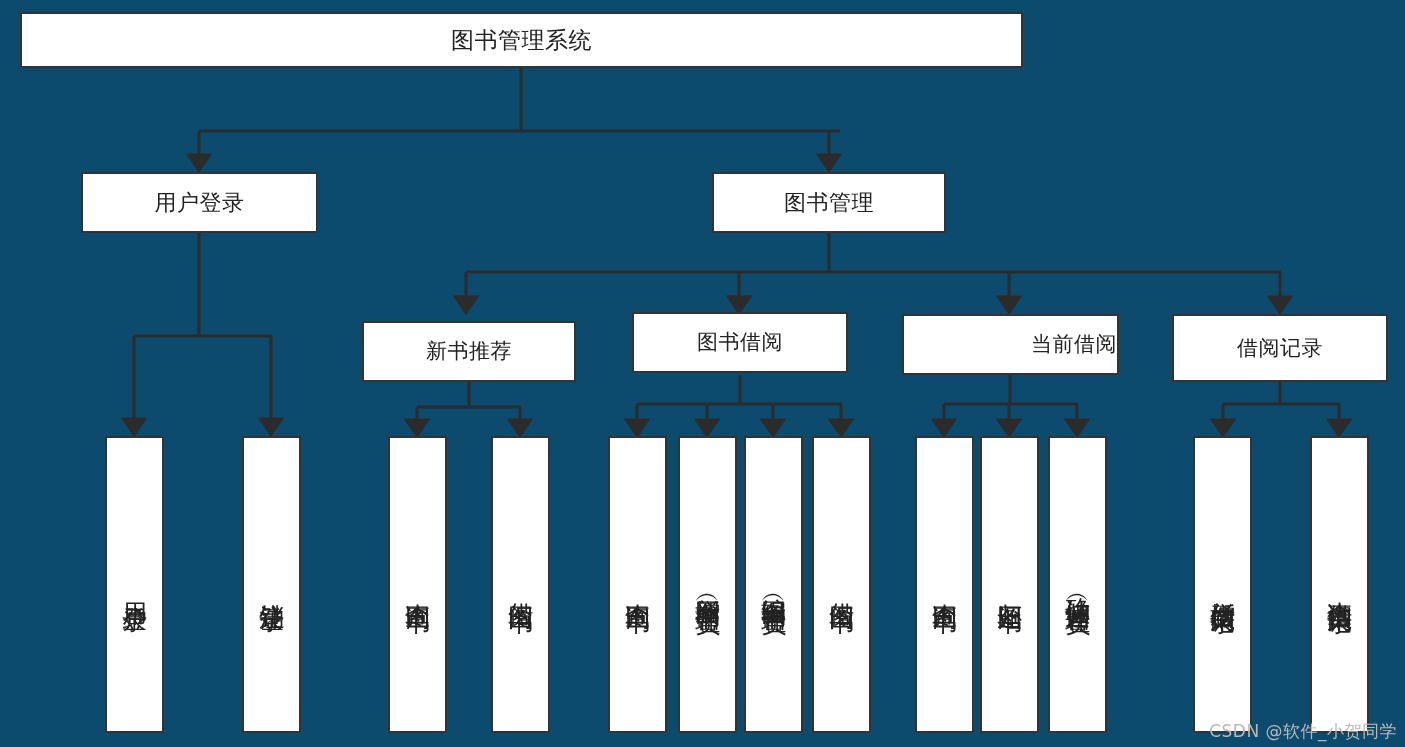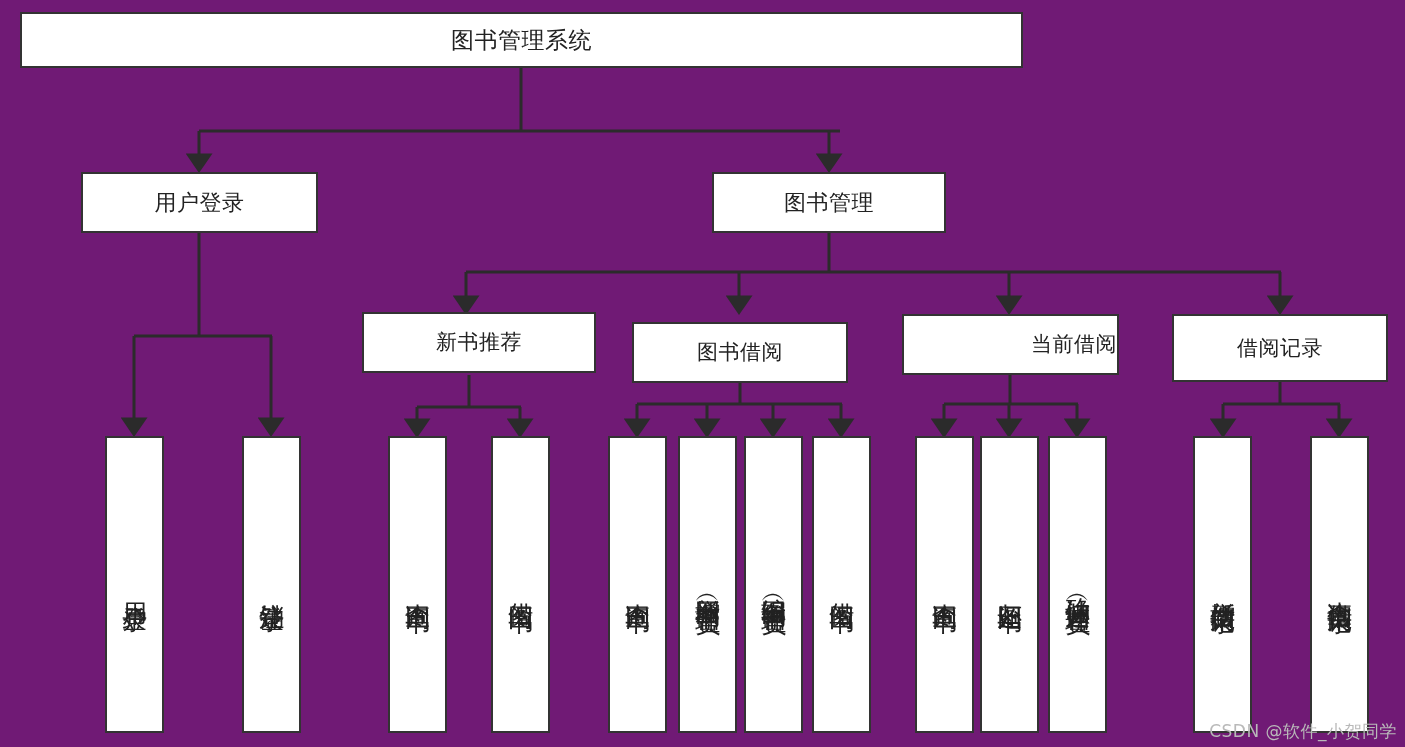--- a/index.html
+++ b/index.html
@@ -4,21 +4,21 @@
 <style>
   html,body{margin:0;padding:0;background:#ffffff;}
   body{
     font-family:"DejaVu Sans","Liberation Sans",sans-serif;
     color:#1a1a1a;
   }
   #canvas{
     position:relative;
     width:1405px;
     height:747px;
-    background:#701a75;
+    background:#0c4a6e;
     overflow:hidden;
   }
   svg#wires{
     position:absolute;
     left:0;top:0;
     width:1405px;height:747px;
     pointer-events:none;
   }
   .node{
     position:absolute;
@@ -128,25 +128,25 @@
   </div>
 
   <div class="node lvl2" style="left:81px;top:172px;width:237px;height:61px;">
     <span class="label">用户登录</span>
   </div>
 
   <div class="node lvl2" style="left:712px;top:172px;width:234px;height:61px;text-align:right;">
     <span class="label">图书管理</span>
   </div>
 
-  <div class="node lvl3" style="left:362px;top:312px;width:234px;height:61px;">
+  <div class="node lvl3" style="left:362px;top:321px;width:214px;height:61px;">
     <span class="label">新书推荐</span>
   </div>
 
-  <div class="node lvl3" style="left:632px;top:322px;width:216px;height:61px;">
+  <div class="node lvl3" style="left:632px;top:312px;width:216px;height:61px;">
     <span class="label">图书借阅</span>
   </div>
 
   <div class="node lvl3" style="left:902px;top:314px;width:217px;height:61px;justify-content:flex-end;">
     <span class="label">当前借阅</span>
   </div>
 
   <div class="node lvl3" style="left:1172px;top:314px;width:216px;height:68px;">
     <span class="label">借阅记录</span>
   </div>

